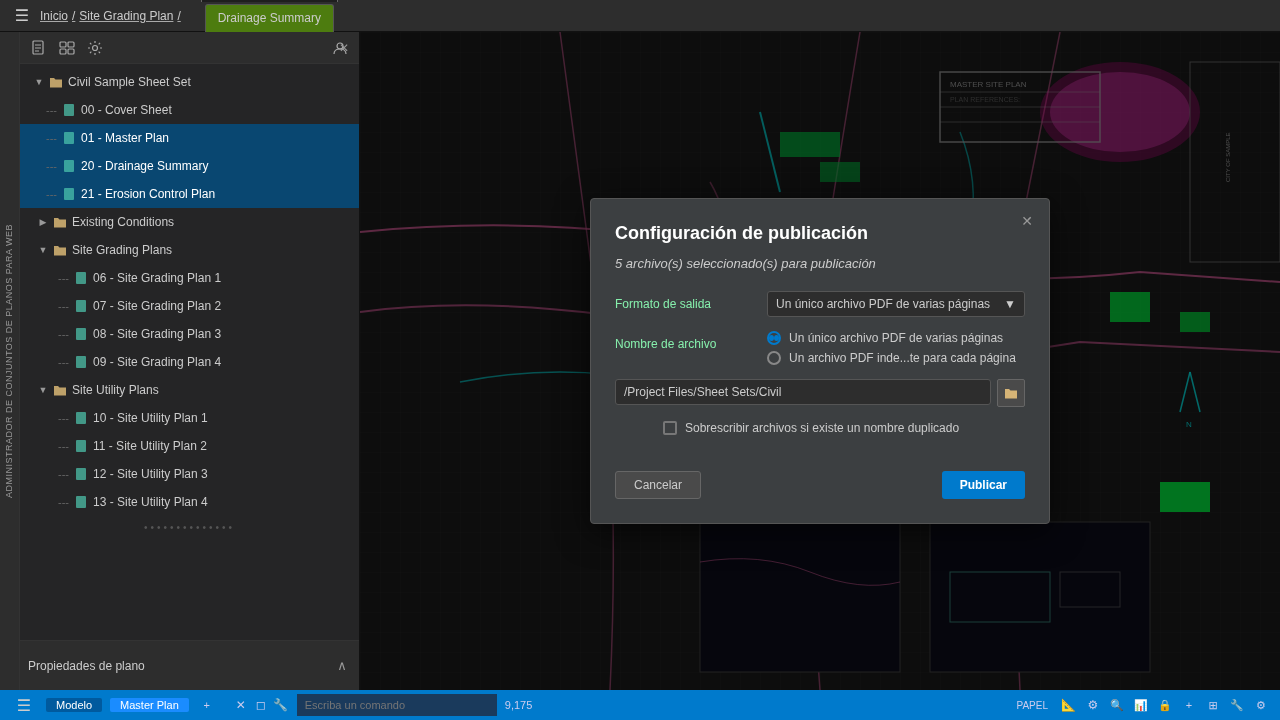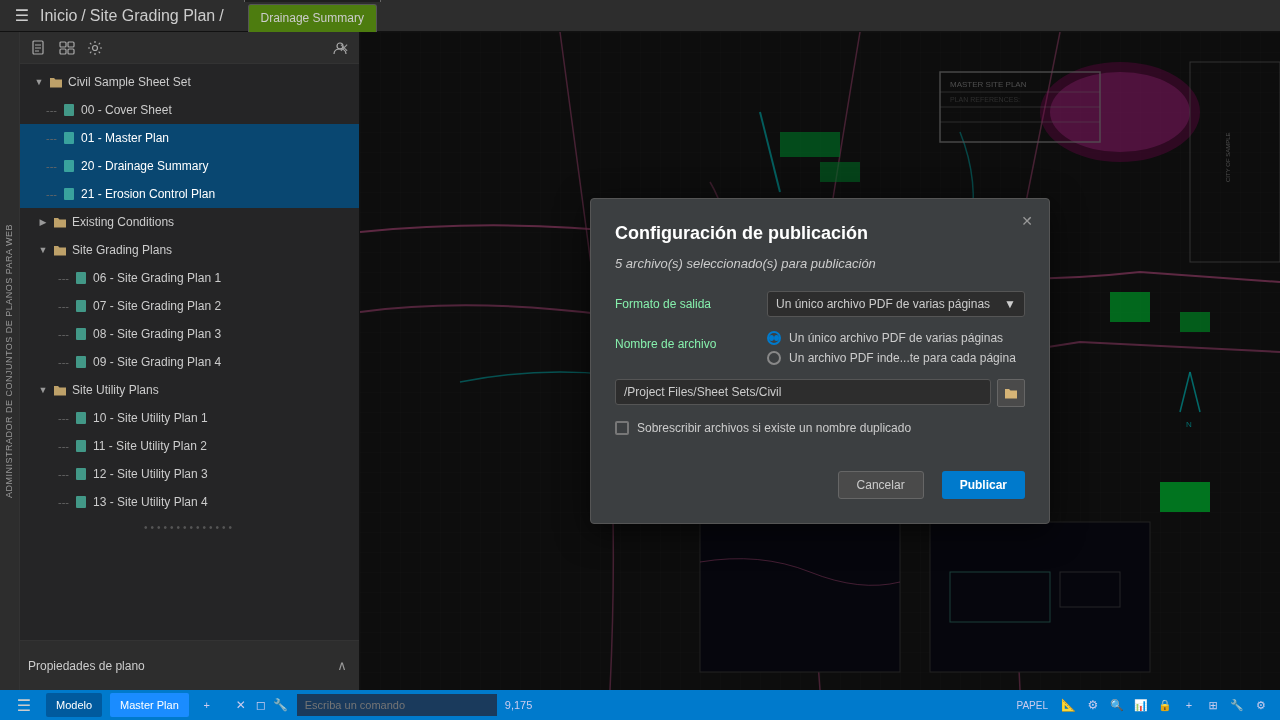--- a/index.html
+++ b/index.html
@@ -15,21 +15,21 @@
       border-bottom: 1px solid #111;
       gap: 4px;
     }
     .topbar-menu-btn {
       width: 28px; height: 28px;
       display: flex; align-items: center; justify-content: center;
       cursor: pointer; color: #ccc;
       font-size: 16px;
     }
     .topbar-breadcrumb {
-      display: flex; align-items: flex-end; gap: 4px; color: #aaa; font-size: 16px;
+      display: flex; align-items: flex-end; gap: 4px; color: #aaa; font-size: 12px; text-decoration: underline;
     }
     .topbar-breadcrumb span { color: #ccc; cursor: pointer; }
     .topbar-sep { color: #666; }
     .tab-bar {
       display: flex; align-items: center; margin-left: 16px; gap: 2px; flex-direction: column;
     }
     .tab {
       height: 28px; padding: 0 12px;
       display: flex; align-items: center; gap: 6px;
       background: #4d7c0f; border-radius: 3px 3px 0 0;
@@ -143,21 +143,21 @@
       height: 30px;
       background: #007acc;
       display: flex; align-items: center;
       padding: 0 10px;
       gap: 12px;
       font-size: 11px;
     }
     .status-left { display: flex; align-items: center; gap: 8px; }
     .status-right { display: flex; align-items: center; gap: 8px; margin-left: auto; }
     .status-tab {
-      height: 24px; padding: 0 10px;
+      height: 14px; padding: 0 10px;
       background: #005a9e; border-radius: 2px;
       display: flex; align-items: center; cursor: pointer; color: #fff;
       font-size: 11px;
     }
     .status-tab.active { background: #1a8cff; }
     .status-tab-add { width: 20px; height: 20px; display: flex; align-items: center; justify-content: center; cursor: pointer; color: #cce; }
     .status-input {
       background: #1a3a5c;
       border: none; outline: none;
       color: #ccc; font-size: 11px;
@@ -238,29 +238,29 @@
       color: #ccc; padding: 5px 8px; font-size: 12px; border-radius: 3px;
     }
     .modal-path-btn {
       width: 28px; height: 28px;
       background: #4a4a4a; border: 1px solid #666;
       display: flex; align-items: center; justify-content: center;
       cursor: pointer; border-radius: 2px; color: #ccc; font-size: 12px;
     }
     .modal-checkbox-row {
       display: flex; align-items: center; gap: 8px;
-      font-size: 12px; color: #ccc; cursor: pointer;
+      font-size: 12px; color: #ccc; cursor: pointer; margin-left: 48px;
     }
     .modal-checkbox {
       width: 14px; height: 14px; border: 2px solid #777;
       background: transparent; border-radius: 2px;
       display: flex; align-items: center; justify-content: center;
     }
     .modal-buttons {
-      display: flex; justify-content: flex-end; gap: 18px; margin-top: 36px;
+      display: flex; justify-content: space-between; gap: 18px; margin-top: 36px;
     }
     .btn-cancel {
       padding: 6px 18px; background: #4a4a4a; border: 1px solid #666;
       color: #ccc; border-radius: 3px; cursor: pointer; font-size: 12px;
     }
     .btn-publish {
       padding: 6px 18px; background: #007acc; border: none;
       color: #fff; border-radius: 3px; cursor: pointer; font-size: 12px;
       font-weight: 600;
     }

